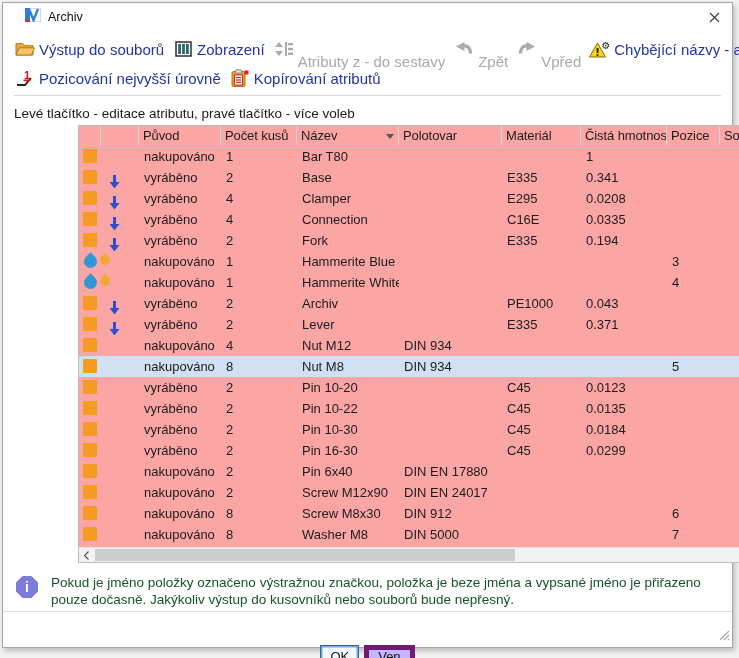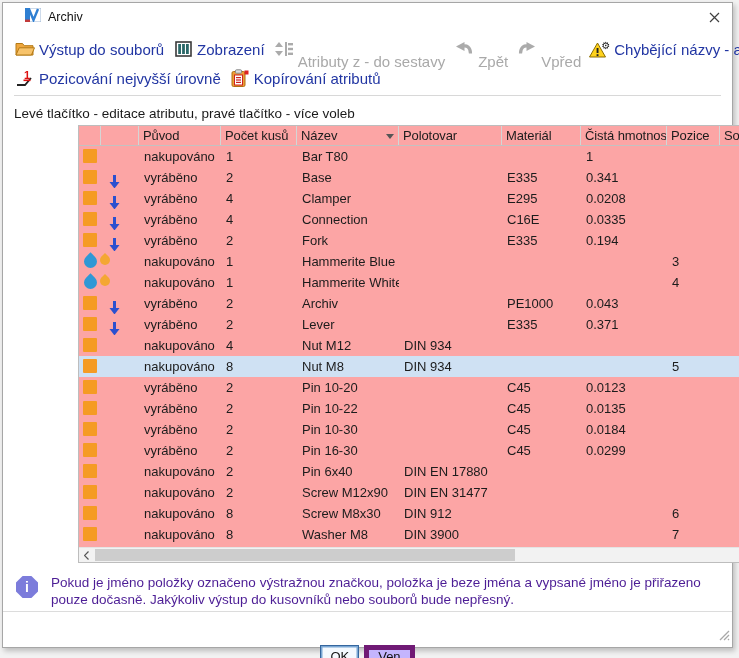--- a/index.html
+++ b/index.html
@@ -64,21 +64,21 @@
              align-items:center; justify-content:center; cursor:pointer; }
   .h-left { left:0; } .h-right { right:0; }
   .h-thumb { position:absolute; top:1px; bottom:1px; left:16px; width:420px; background:#cdcdcd; cursor:pointer; }
   .sb-corner { position:absolute; right:0; bottom:0; width:15px; height:15px; background:#f2f2f2; }
 
   
   .info { position:absolute; left:13px; top:571px; right:10px; display:flex; gap:13px; }
   .info-icon { flex:0 0 22px; width:22px; height:22px; margin-top:2px; background:#7c7cdb;
     clip-path:polygon(30% 0,70% 0,100% 30%,100% 70%,70% 100%,30% 100%,0 70%,0 30%);
     color:#fff; font-weight:bold; font-size:14px; text-align:center; line-height:22px; }
-  .info-text { font-size:13.5px; line-height:17px; color:#4c1d95; max-width:672px; }
+  .info-text { font-size:13.5px; line-height:17px; color:#14532d; max-width:672px; }
   .btn-sep { position:absolute; left:0; right:0; top:608px; border-top:1px solid #dcdcdc; }
   .btn-bar { position:absolute; left:0; right:0; top:614px; display:flex;
              justify-content:center; gap:5px; }
   .btn { height:22px; min-width:38px; padding:0 9px; font-size:13px; color:#111;
          display:flex; align-items:center; justify-content:center; cursor:pointer;margin-top:28px; }
   .btn-ok { background:#f4f9fe; border:1px solid #35669e; box-shadow:inset 0 0 0 1.5px #7aa7d4; }
   .btn-ven { background:#c4b5fd; border:5px solid #701a75; }
   .grip { position:absolute; right:2px; bottom:2px; }
 </style>
 </head>
@@ -473,21 +473,21 @@
     <div class="cell"></div>
   </div>
 
   <div class="trow">
     <div class="cell icons">
               <span class="sq"></span>
             </div>
     <div class="cell">nakupováno</div>
     <div class="cell">2</div>
     <div class="cell">Screw M12x90</div>
-    <div class="cell">DIN EN 31477</div>
+    <div class="cell">DIN EN 24017</div>
     <div class="cell"></div>
     <div class="cell"></div>
     <div class="cell"></div>
     <div class="cell"></div>
   </div>
 
   <div class="trow">
     <div class="cell icons">
               <span class="sq"></span>
             </div>
@@ -501,21 +501,21 @@
     <div class="cell"></div>
   </div>
 
   <div class="trow">
     <div class="cell icons">
               <span class="sq"></span>
             </div>
     <div class="cell">nakupováno</div>
     <div class="cell">8</div>
     <div class="cell">Washer M8</div>
-    <div class="cell">DIN 3900</div>
+    <div class="cell">DIN 5000</div>
     <div class="cell"></div>
     <div class="cell"></div>
     <div class="cell">7</div>
     <div class="cell"></div>
   </div>
 
   <div class="trow">
     <div class="cell icons"></div>
     <div class="cell"></div>
     <div class="cell"></div>

